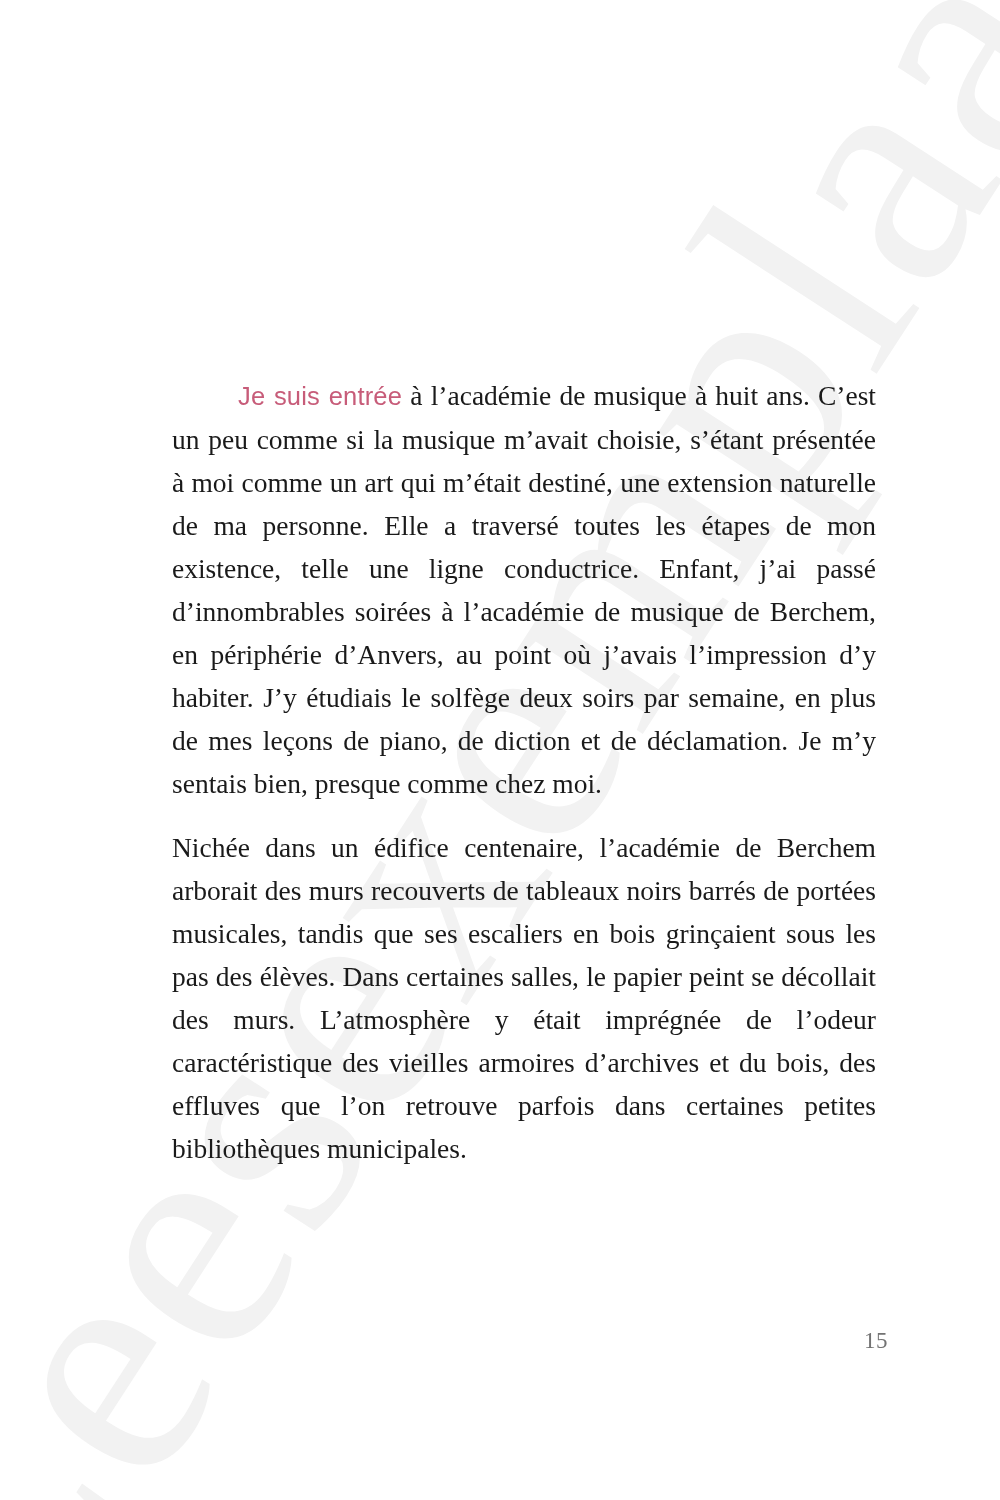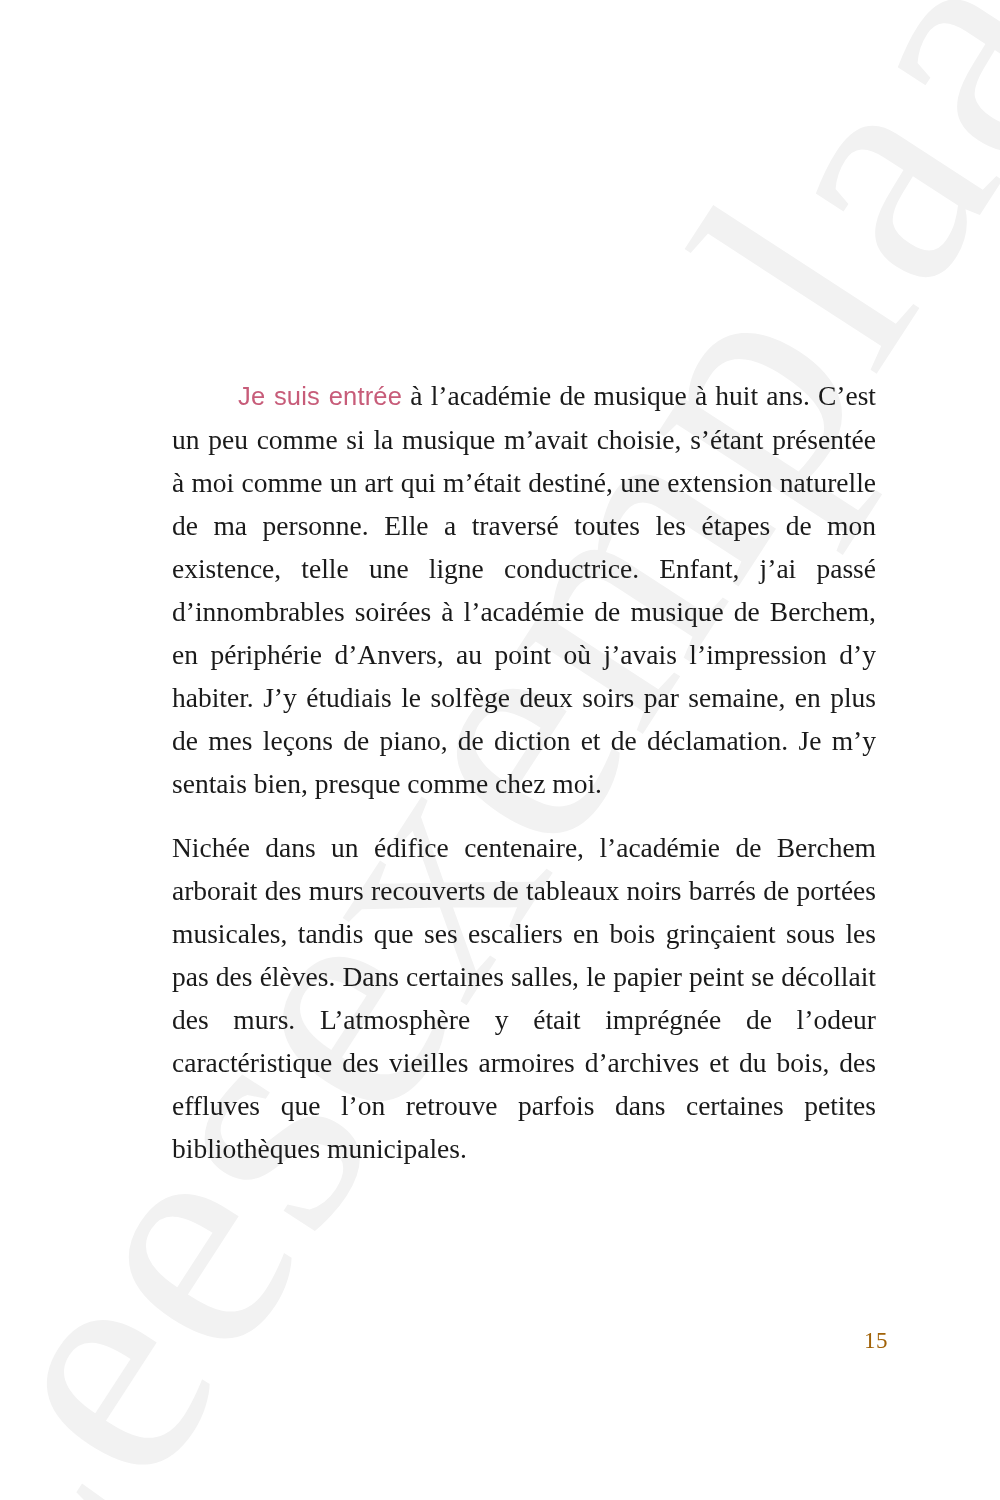--- a/index.html
+++ b/index.html
@@ -83,21 +83,21 @@
   }
 
   
   #folio {
     position: absolute;
     right: 112px;
     top: 1328px;
     z-index: 2;
     font-family: "Liberation Serif", "DejaVu Serif", serif;
     font-size: 23px;
-    color: #a16207;
+    color: #737373;
     letter-spacing: 0.5px;
   }
 </style>
 </head>
 <body>
 
 <div id="page">
 
   <div id="watermark-layer">
     <div id="watermark-text">Leesexemplaar</div>

